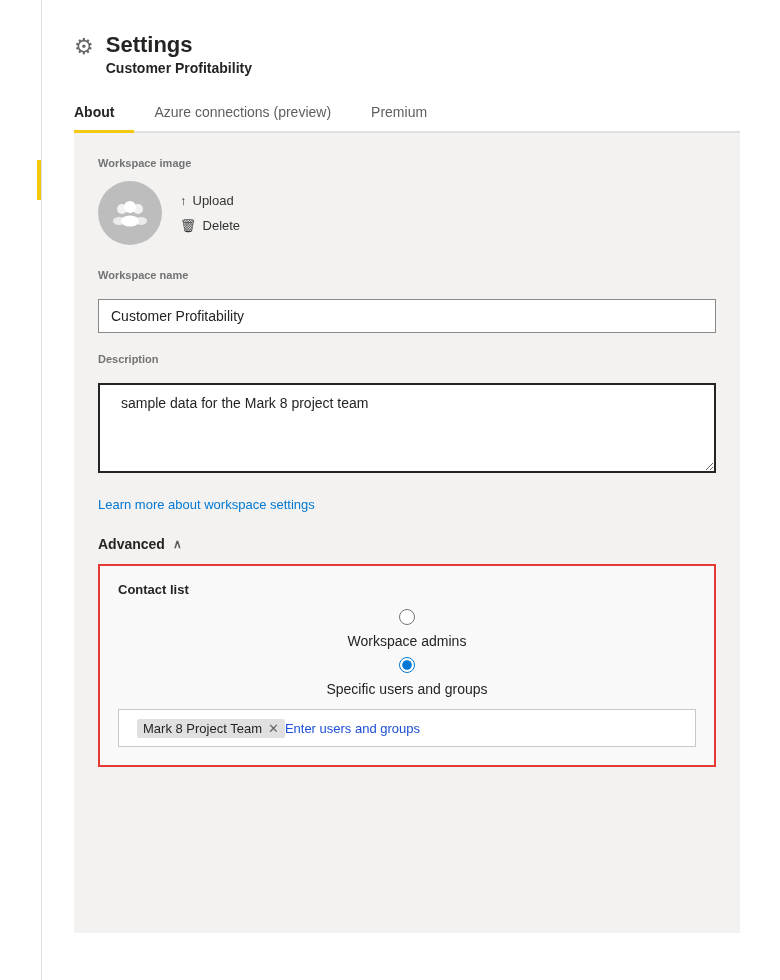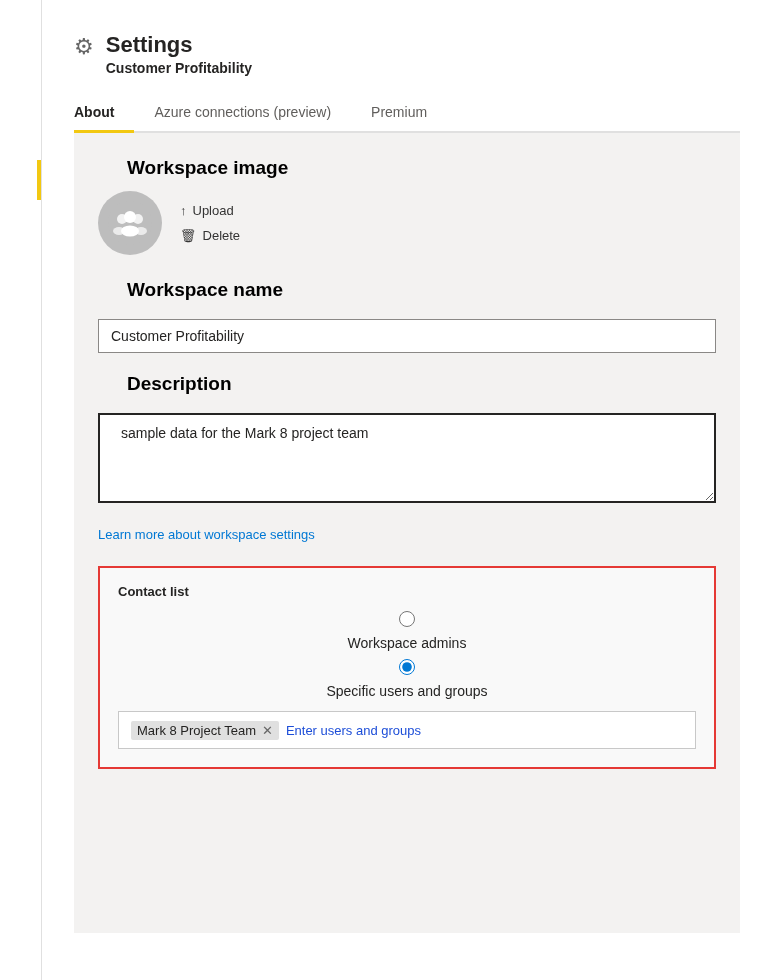--- a/index.html
+++ b/index.html
@@ -90,25 +90,24 @@
     }
     
     .content-area {
       background: #f3f2f1;
       padding: 24px 24px;
       margin-top: 0;
       min-height: 800px;
     }
     
     .section-label {
-      font-size: 19px;
-      font-weight: 600;
-      color: #000000;
+      font-size: 11px;
+      font-weight: 600;
+      color: #737373;
       margin-bottom: 12px;
-      margin-left: 29px;
     }
     
     .workspace-image-section {
       margin-bottom: 24px;
     }
     .workspace-image-row {
       display: flex;
       align-items: center;
       gap: 18px;
       margin-top: 10px;
@@ -228,22 +227,22 @@
       height: 16px;
       accent-color: #0078d4;
       cursor: pointer;
     }
     .users-input-row {
       margin-top: 12px;
       border: 1px solid #c8c8c8;
       background: #fff;
       display: flex;
       align-items: center;
-      padding: 6px 12px;
-      gap: 7px;
+      padding: 6px 18px;
+      gap: 0;
       min-height: 38px;
     }
     .user-tag {
       display: flex;
       align-items: center;
       gap: 4px;
       background: #e0e0e0;
       border-radius: 2px;
       padding: 2px 6px;
       font-size: 13px;
@@ -324,20 +323,24 @@
       <div class="description-section">
         <div class="section-label">Description</div>
         <textarea class="description-textarea" style="">sample data for the Mark 8 project team</textarea>
       </div>
 
       
       <a class="learn-more-link" href="#">Learn more about workspace settings</a>
 
       
       <div class="advanced-section">
+        <div class="advanced-header">
+          <span>Advanced</span>
+          <span class="advanced-chevron">∧</span>
+        </div>
 
         <div class="contact-list-box">
           <div class="contact-list-label">Contact list</div>
 
           <label class="radio-option">
             <input type="radio" name="contact_list" style="">
             <span>Workspace admins</span>
           </label>
 
           <label class="radio-option">

